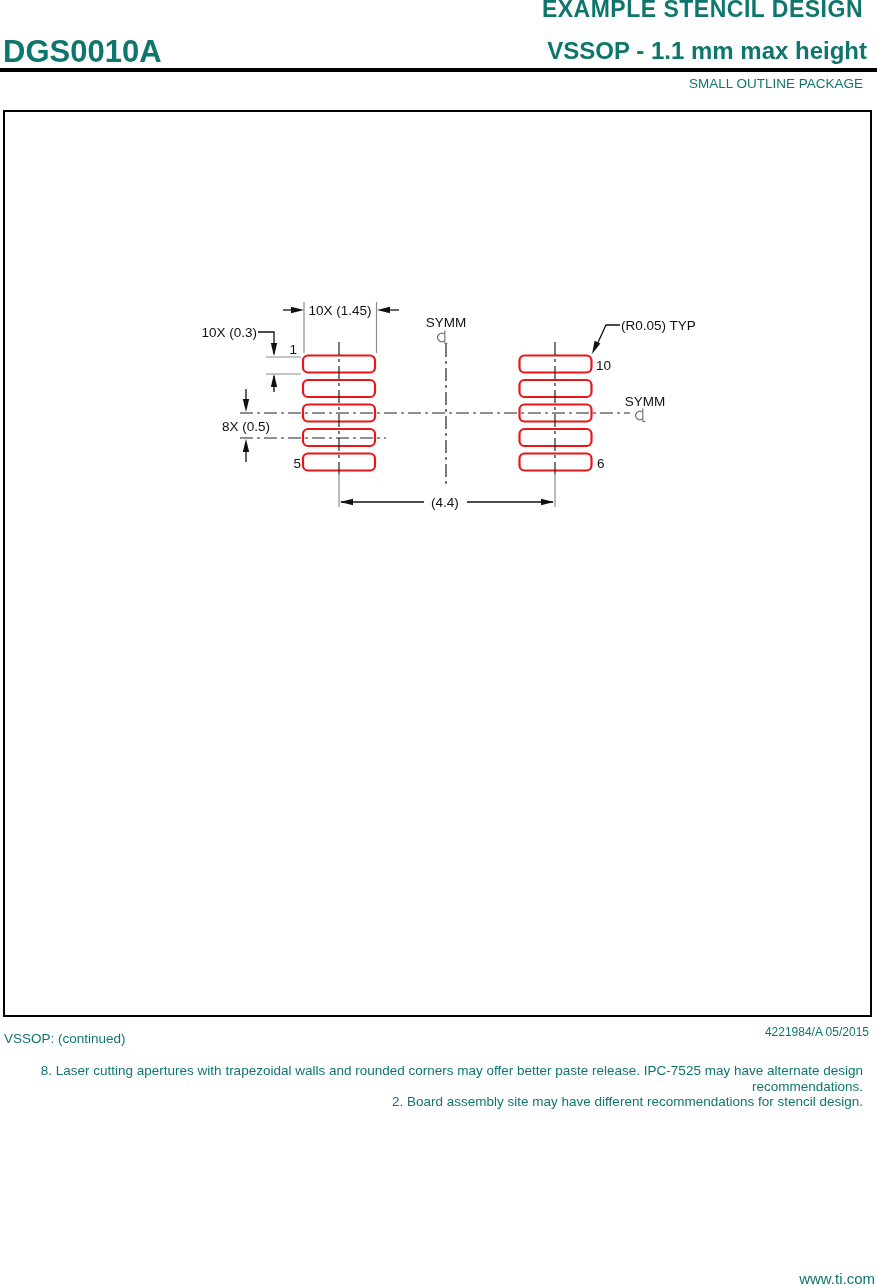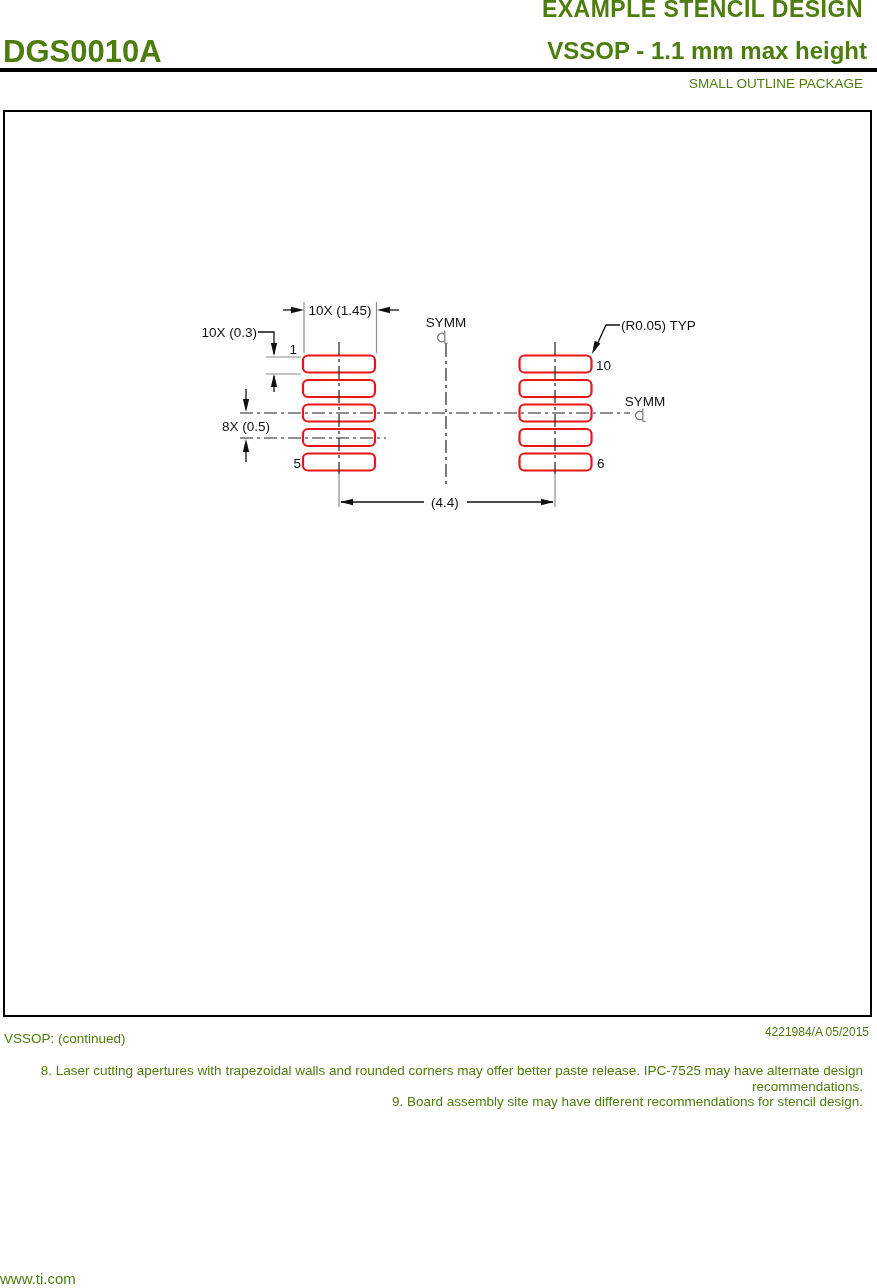--- a/index.html
+++ b/index.html
@@ -1,35 +1,35 @@
 <!DOCTYPE html>
 <html><head>
 <meta charset="utf-8">
 <style>
   html,body{margin:0;padding:0;background:#fff;}
   .page{position:relative;width:877px;height:1288px;background:#ffffff;overflow:hidden;
-        font-family:"Liberation Sans","DejaVu Sans",sans-serif;color:#4d7c0f;}
+        font-family:"Liberation Sans","DejaVu Sans",sans-serif;color:#0f766e;}
   .abs{position:absolute;}
   .hdr-title{top:-4px;right:14px;font-size:23px;font-weight:bold;letter-spacing:.5px;}
   .hdr-part{top:34px;left:3px;font-size:31px;font-weight:bold;}
   .hdr-sub{top:37px;right:10px;font-size:24px;font-weight:bold;}
   .hdr-rule{top:68px;left:0;width:877px;height:4px;background:#000;}
   .hdr-pkg{top:76px;right:14px;font-size:13.5px;text-align:right;}
   .frame{left:3px;top:110px;width:869px;height:907px;border:2px solid #000;box-sizing:border-box;}
   .docid{top:1002px;right:8px;font-size:12px;margin-top:23px;}
   .caption{left:206px;top:550px;width:480px;text-align:center;}
   .cap1{font-size:17.5px;line-height:19px;}
   .cap2{font-size:14px;line-height:15px;margin-top:1px;}
   .cap3{font-size:14px;line-height:15px;}
   .notes-head{left:4px;top:1031px;font-size:13.5px;}
   .note{left:4px;width:845px;font-size:13.5px;line-height:15.5px;
         padding-left:14px;text-indent:-9px;text-align:right;}
   .note8{top:1063px;}
   .note9{top:1094px;}
-  .footer-url{left:0;top:1270px;width:875px;text-align:left;font-size:15px;}
+  .footer-url{left:0;top:1270px;width:875px;text-align:right;font-size:15px;}
   svg{position:absolute;left:0;top:0;}
   .dwg-text{font-family:"Liberation Sans","DejaVu Sans",sans-serif;font-size:13.5px;fill:#111;}
 </style>
 </head>
 <body>
 
 <div class="page">
 
   <div class="abs hdr-title">EXAMPLE STENCIL DESIGN</div>
   <div class="abs hdr-part">DGS0010A</div>
@@ -121,17 +121,17 @@
     <text class="dwg-text" x="301" y="468" text-anchor="end">5</text>
     <text class="dwg-text" x="596" y="370" text-anchor="start">10</text>
     <text class="dwg-text" x="597" y="468" text-anchor="start">6</text>
   </svg>
 
 
   <div class="abs docid">4221984/A   05/2015</div>
 
   <div class="abs notes-head">VSSOP: (continued)</div>
   <div class="abs note note8">8. Laser cutting apertures with trapezoidal walls and rounded corners may offer better paste release. IPC-7525 may have alternate design recommendations.</div>
-  <div class="abs note note9">9. Board assembly site may have different recommendations for stencil design.</div>
+  <div class="abs note note9">2. Board assembly site may have different recommendations for stencil design.</div>
 
   <div class="abs footer-url">www.ti.com</div>
 
 </div>
 
 </body></html>

